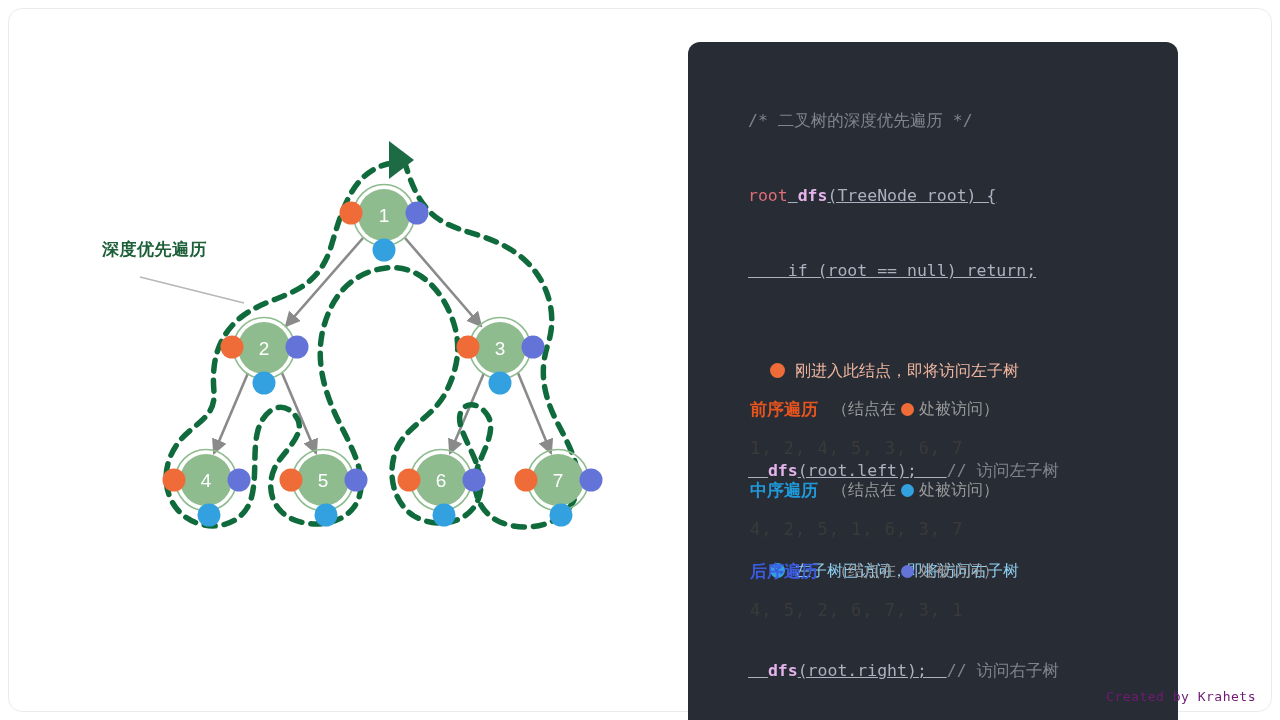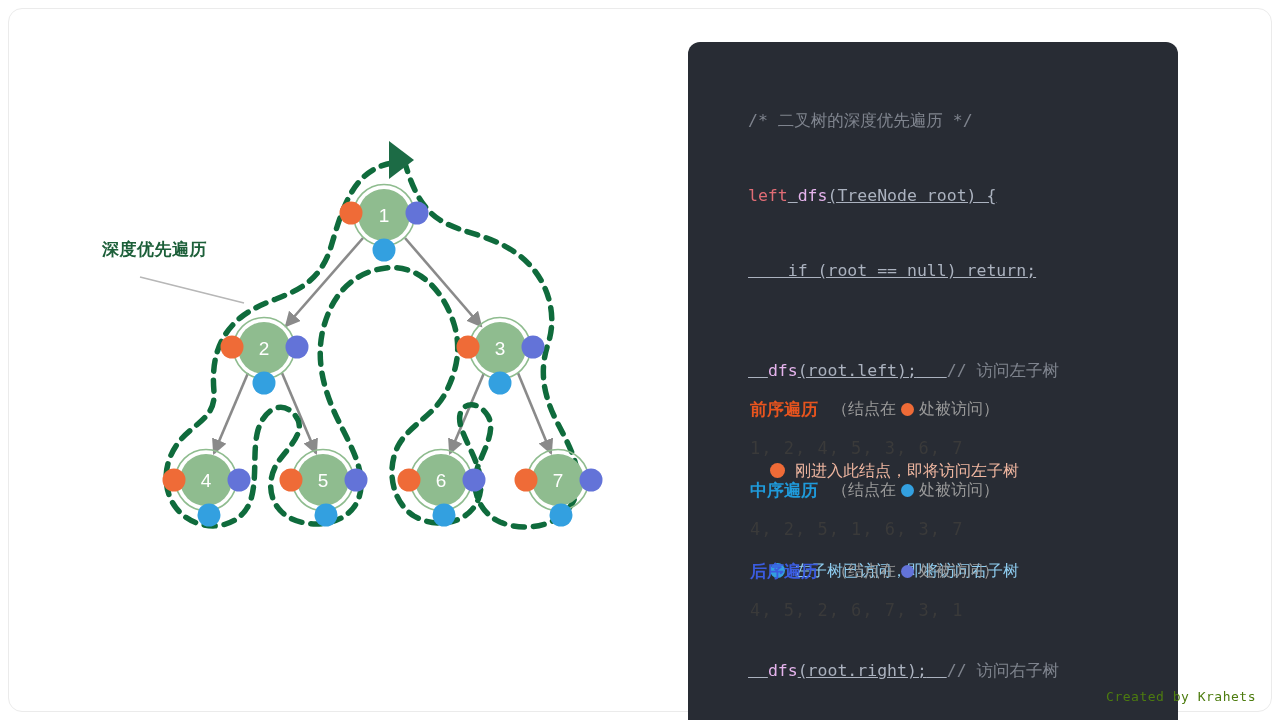--- a/index.html
+++ b/index.html
@@ -71,21 +71,21 @@
     padding: 16px 24px 18px 24px;
     font-family: "DejaVu Sans Mono", "Liberation Mono", monospace;
     font-size: 16.5px;
     line-height: 25px;
     color: #abb2bf;
     white-space: pre;
   }
   .code-line { white-space: pre; margin-left: 36px; }
   .tok-comment { color: #7f848e; }
   .tok-keyword { color: #e06c75; }
-  .tok-func    { color: #e5b3ec; }
+  .tok-func    { color: #e5b3ec; font-weight: bold; }
   .tok-plain   { color: #abb2bf; text-decoration: underline; }
   .tok-inline-comment { color: #7f848e; }
 
   .marker-line { display: flex; align-items: center; }
   .marker-dot {
     display: inline-block;
     width: 15px;
     height: 15px;
     border-radius: 50%;
     margin-left: 22px;
@@ -135,21 +135,21 @@
     letter-spacing: 1px;
   }
 
   
   .watermark {
     position: absolute;
     right: 24px;
     bottom: 16px;
     font-family: "DejaVu Sans Mono", "Liberation Mono", monospace;
     font-size: 13px;
-    color: #4d7c0f;
+    color: #701a75;
     letter-spacing: 0.5px;
   }
 </style>
 </head>
 <body>
 
 <div id="canvas">
   <div class="card"></div>
 
   <svg id="tree-svg" viewBox="0 0 680 720">
@@ -271,29 +271,29 @@
       </g>
     </g>
 
     <line x1="140" y1="277" x2="244" y2="303" stroke="#b7b7b7" stroke-width="1.4"></line>
   </svg>
 
   <div class="annotation">深度优先遍历</div>
 
   <div class="code-block">
     <div class="code-line tok-comment">/* 二叉树的深度优先遍历 */</div>
-    <div class="code-line"><span class="tok-keyword">left</span><span class="tok-plain"> </span><span class="tok-func">dfs</span><span class="tok-plain">(TreeNode root) {</span></div>
+    <div class="code-line"><span class="tok-keyword">root</span><span class="tok-plain"> </span><span class="tok-func">dfs</span><span class="tok-plain">(TreeNode root) {</span></div>
     <div class="code-line tok-plain">    if (root == null) return;</div>
-
-    <div class="code-line"><span class="tok-plain">  </span><span class="tok-func">dfs</span><span class="tok-plain">(root.left);</span><span class="tok-plain">   </span><span class="tok-inline-comment">// 访问左子树</span></div>
 
     <div class="code-line marker-line">
       <span class="marker-dot" style="background:#ef6b37"></span>
       <span class="marker-text" style="color:#efb6a0">刚进入此结点，即将访问左子树</span>
     </div>
+
+    <div class="code-line"><span class="tok-plain">  </span><span class="tok-func">dfs</span><span class="tok-plain">(root.left);</span><span class="tok-plain">   </span><span class="tok-inline-comment">// 访问左子树</span></div>
 
     <div class="code-line marker-line">
       <span class="marker-dot" style="background:#33a0e0"></span>
       <span class="marker-text" style="color:#8fcdf0">左子树已访问，即将访问右子树</span>
     </div>
 
     <div class="code-line"><span class="tok-plain">  </span><span class="tok-func">dfs</span><span class="tok-plain">(root.right);</span><span class="tok-plain">  </span><span class="tok-inline-comment">// 访问右子树</span></div>
 
     
 

